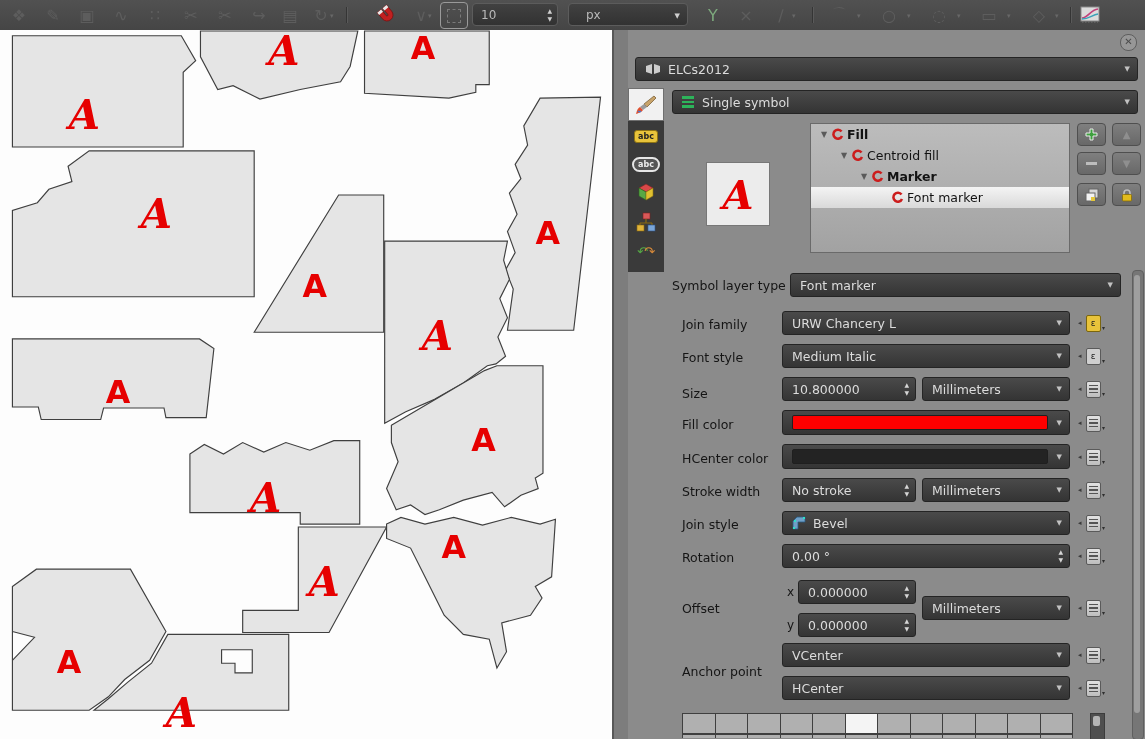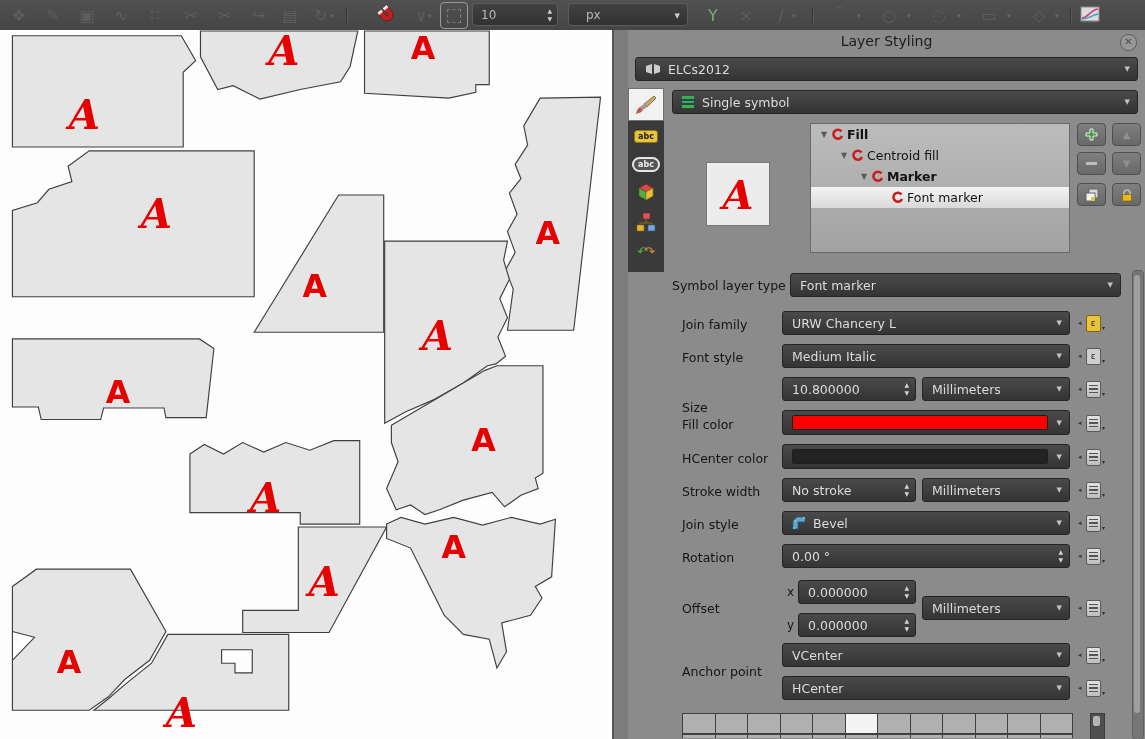--- a/index.html
+++ b/index.html
@@ -154,21 +154,20 @@
         <text x="315" y="296" text-anchor="middle" fill="#e60000" style="font-family:&quot;DejaVu Sans&quot;,sans-serif;font-weight:bold;font-size:33px;" dy="12">A</text>
         <text x="110" y="407" text-anchor="middle" fill="#e60000" style="font-family:&quot;DejaVu Sans&quot;,sans-serif;font-weight:bold;font-size:33px;" dy="12">A</text>
         <text x="491" y="457" text-anchor="middle" fill="#e60000" style="font-family:&quot;DejaVu Sans&quot;,sans-serif;font-weight:bold;font-size:33px;" dy="12">A</text>
         <text x="460" y="568" text-anchor="middle" fill="#e60000" style="font-family:&quot;DejaVu Sans&quot;,sans-serif;font-weight:bold;font-size:33px;" dy="12">A</text>
         <text x="59" y="688" text-anchor="middle" fill="#e60000" style="font-family:&quot;DejaVu Sans&quot;,sans-serif;font-weight:bold;font-size:33px;" dy="12">A</text>
       </svg>
   </div>
   <div id="divider"></div>
 
   <div id="panel">
-    <div class="ptitle">Layer Styling</div>
     <div class="pclose">✕</div>
 
     <div class="combo" style="left:7px;top:27px;width:503px;height:24px">
       <span style="margin-right:7px;display:flex">
         <svg width="16" height="12" viewBox="0 0 16 12">
             <path d="M1,3 L7,1 L7,11 L1,9 Z M9,1 L15,3 L15,9 L9,11 Z" fill="#cdcdcd"></path>
           </svg>
       </span>
       <span>ELCs2012</span>
       <span class="carr">▼</span>
@@ -318,21 +317,21 @@
     <div class="combo" style="left:154px;top:314px;width:288px;height:24px">
       <span>Medium Italic</span>
         <span class="carr">▼</span>
     </div>
     <div class="ddbtn" style="left:450px;top:315px">
       <span class="pre">◂</span>
         <span class="dd-ic">ε</span>
         <span class="post">▾</span>
     </div>
 
-    <div class="lbl" style="left:54px;top:370px">Size</div>
+    <div class="lbl" style="left:54px;top:356px">Size</div>
     <div class="spinctl" style="left:154px;top:347px;width:134px;height:24px">
       <span>10.800000</span>
         <span class="sarr">▲<br>▼</span>
     </div>
     <div class="combo" style="left:294px;top:347px;width:148px;height:24px">
       <span>Millimeters</span>
         <span class="carr">▼</span>
     </div>
     <div class="ddbtn" style="left:450px;top:348px">
       <span class="pre">◂</span>

